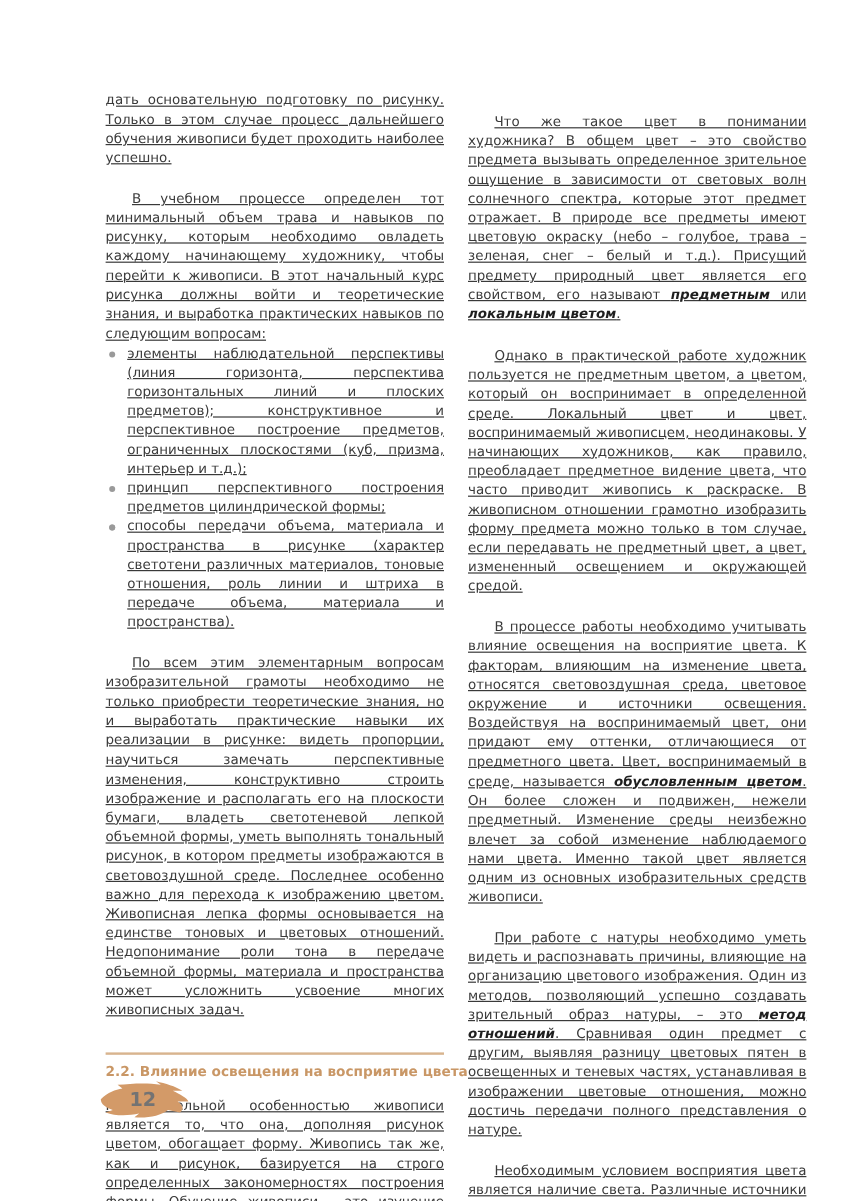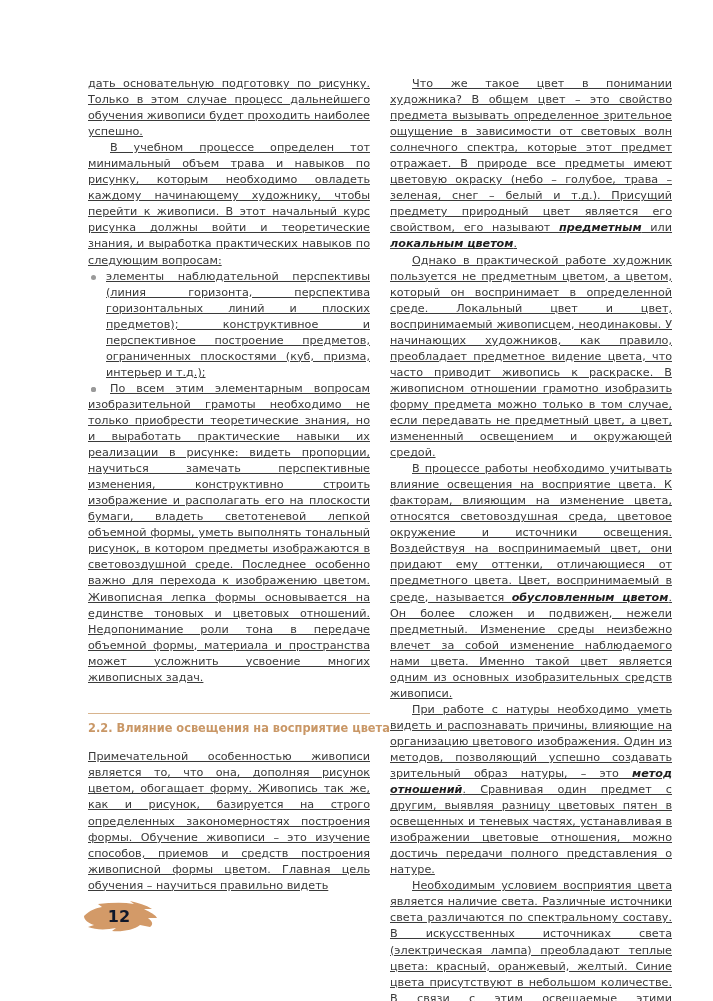--- a/index.html
+++ b/index.html
@@ -2,42 +2,43 @@
 <html><head>
 <meta charset="utf-8">
 <style>
   html, body { margin: 0; padding: 0; background: #ffffff; }
   body { width: 713px; height: 1001px; position: relative; overflow: hidden;
          font-family: "DejaVu Sans", sans-serif; color: #3a3a3a; }
   .col { position: absolute; top: 76px; width: 282px; font-size: 11.2px; line-height: 16.05px; text-align: justify; }
   .col-left { left: 88px; }
   .col-right { left: 390px; }
   p { margin: 0; text-decoration: underline; }
-  .ind { text-indent: 22px; }
+  .ind { text-indent: 22px; margin-top: 18px; }
   ul.bullets { margin: 0; padding: 0; list-style: none; }
   ul.bullets li { position: relative; padding-left: 18px; text-decoration: underline; }
   ul.bullets li .dot { position: absolute; left: 3px; top: 6px; width: 5px; height: 5px; border-radius: 50%; background: #9a9a9a; }
   .bi { font-weight: bold; font-style: italic; color: #1f1f1f; }
   .section { margin-top: 27px; }
   .section-rule { height: 1.5px; background: #d8b48e; margin-bottom: 6px; }
   .section-title { font-weight: bold; color: #c99766; font-size: 11.4px; margin-bottom: 13px; white-space: nowrap; }
   .page-badge { position: absolute; left: 82px; top: 900px; width: 76px; height: 34px; }
   .page-badge svg { position: absolute; left: 0; top: 0; }
-  .page-num { position: absolute; left: 20px; top: 7px; width: 34px; text-align: center; color: #0f172a; font-weight: bold; font-size: 16px; font-family: "DejaVu Sans", sans-serif; }
+  .page-num { position: absolute; left: 20px; top: 7px; width: 34px; text-align: center; color: #737373; font-weight: bold; font-size: 16px; font-family: "DejaVu Sans", sans-serif; }
 </style>
 </head>
 <body>
 
 <div class="col col-left">
   <p>дать основательную подготовку по рисунку. Только в этом случае процесс дальнейшего обучения живописи будет проходить наиболее успешно.</p>
   <p class="ind">В учебном процессе определен тот минимальный объем трава и навыков по рисунку, которым необходимо овладеть каждому начинающему художнику, чтобы перейти к живописи. В этот начальный курс рисунка должны войти и теоретические знания, и выработка практических навыков по следующим вопросам:</p>
   <ul class="bullets">
     <li><span class="dot"></span><span>элементы наблюдательной перспективы (линия горизонта, перспектива горизонтальных линий и плоских предметов); конструктивное и перспективное построение предметов, ограниченных плоскостями (куб, призма, интерьер и т.д.);</span></li>
+    <li><span class="dot"></span><span>принцип перспективного построения предметов цилиндрической формы;</span></li>
     <li><span class="dot"></span></li>
-    <li><span class="dot"></span></li>
+    <li><span class="dot"></span><span>способы передачи объема, материала и пространства в рисунке (характер светотени различных материалов, тоновые отношения, роль линии и штриха в передаче объема, материала и пространства).</span></li>
   </ul>
   <p class="ind">По всем этим элементарным вопросам изобразительной грамоты необходимо не только приобрести теоретические знания, но и выработать практические навыки их реализации в рисунке: видеть пропорции, научиться замечать перспективные изменения, конструктивно строить изображение и располагать его на плоскости бумаги, владеть светотеневой лепкой объемной формы, уметь выполнять тональный рисунок, в котором предметы изображаются в световоздушной среде. Последнее особенно важно для перехода к изображению цветом. Живописная лепка формы основывается на единстве тоновых и цветовых отношений. Недопонимание роли тона в передаче объемной формы, материала и пространства может усложнить усвоение многих живописных задач.</p>
 
   <div class="section">
     <div class="section-rule"></div>
     <div class="section-title">2.2. Влияние освещения на восприятие цвета</div>
   </div>
   <p>Примечательной особенностью живописи является то, что она, дополняя рисунок цветом, обогащает форму. Живопись так же, как и рисунок, базируется на строго определенных закономерностях построения формы. Обучение живописи – это изучение способов, приемов и средств построения живописной формы цветом. Главная цель обучения – научиться правильно видеть</p>
 </div>
 

